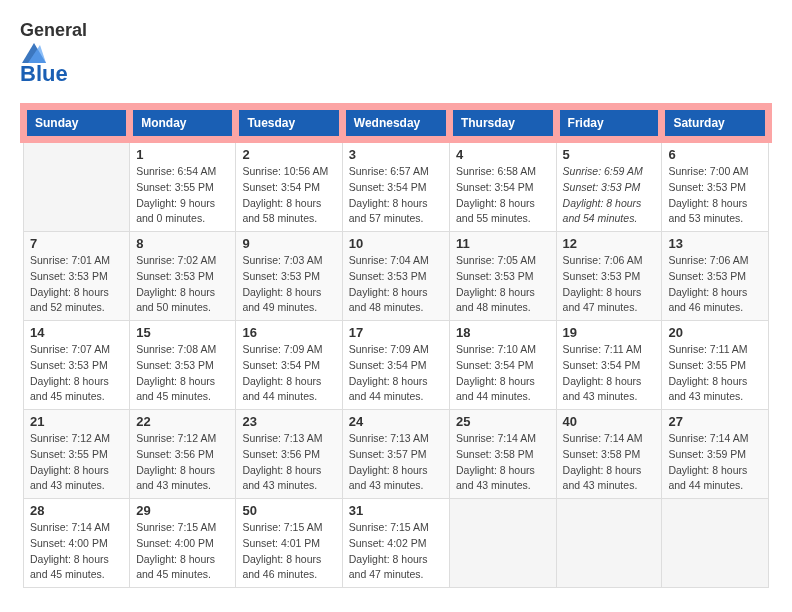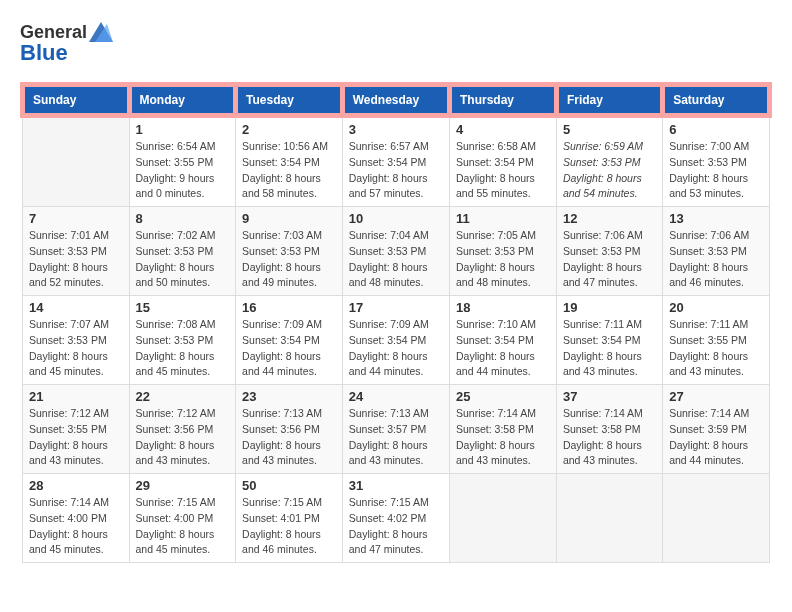--- a/index.html
+++ b/index.html
@@ -44,21 +44,21 @@
       border-collapse: collapse;
       font-size: 11px;
     }
     .calendar th {
       background: #1a5fb4;
       color: #fff;
       padding: 6px 8px;
       text-align: left;
       font-size: 12px;
       font-weight: bold;
-      border: 5px solid #fca5a5;
+      border: 7px solid #fca5a5;
     }
     .calendar td {
       border: 1px solid #ddd;
       vertical-align: top;
       padding: 4px 6px;
       width: 108px;
       min-height: 80px;
       background: #fff;
     }
     .calendar tr:nth-child(even) td {
@@ -79,21 +79,21 @@
     .empty-cell {
       background: #f5f5f5 !important;
     }
   </style>
 </head>
 <body>
 
 <div class="header">
   <div class="logo">
     <div>
-      <div style="display:flex;align-items:center;">
+      <div style="display:flex;flex-direction:column;">
         <span class="logo-general" style="font-size:18px;font-weight:bold;">General</span>
         <svg class="logo-icon" viewBox="0 0 24 20" xmlns="http://www.w3.org/2000/svg">
           <polygon points="0,20 12,0 24,20" fill="#1a5fb4" opacity="0.85"></polygon>
           <polygon points="6,20 18,2 24,20" fill="#5ba3f5" opacity="0.7"></polygon>
         </svg>
       </div>
       <div style="color:#1a5fb4;font-size:22px;font-weight:bold;margin-top:-4px;">Blue</div>
     </div>
   </div>
 </div>
@@ -288,21 +288,21 @@
 and 43 minutes.</div>
         </td>
         <td>
           <span class="day-num">25</span>
           <div class="day-info" style="white-space: pre-line;">Sunrise: 7:14 AM
 Sunset: 3:58 PM
 Daylight: 8 hours
 and 43 minutes.</div>
         </td>
         <td>
-          <span class="day-num">37</span>
+          <span class="day-num">40</span>
           <div class="day-info" style="white-space: pre-line;">Sunrise: 7:14 AM
 Sunset: 3:58 PM
 Daylight: 8 hours
 and 43 minutes.</div>
         </td>
         <td>
           <span class="day-num">27</span>
           <div class="day-info" style="white-space: pre-line;">Sunrise: 7:14 AM
 Sunset: 3:59 PM
 Daylight: 8 hours

